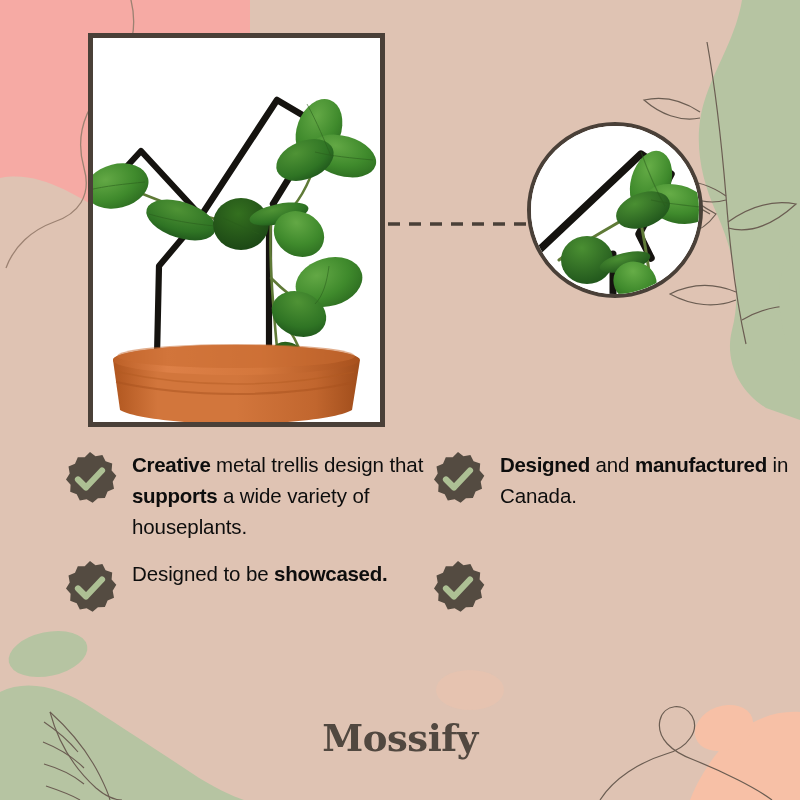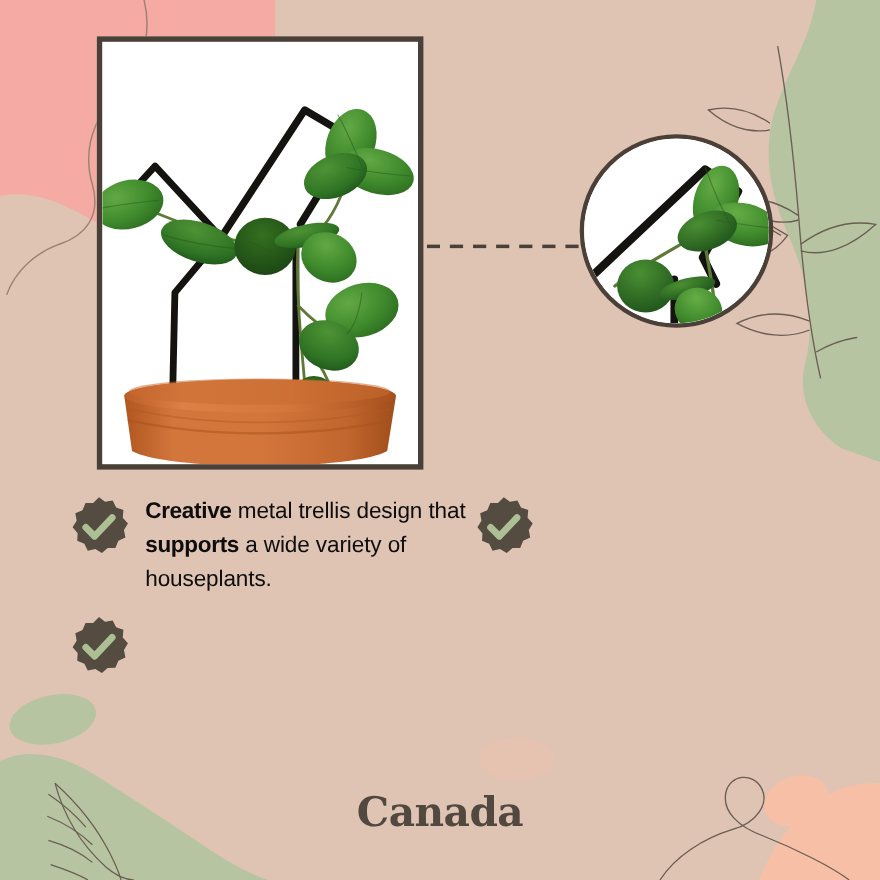--- a/index.html
+++ b/index.html
@@ -320,44 +320,62 @@
             L8.6,33.7 L4,28.4 L7.7,22.5 L6.5,15.6 L13,12.8 L15.8,6.3
             L22.7,6.3 Z"></path>
           <path fill="none" stroke="#adc094" stroke-width="6.2" stroke-linecap="round" stroke-linejoin="round" d="M16,28.5 L24,36.5 L40,19.5"></path>
         </svg>
       </span>
       <div class="feature-text">
         <b>Creative</b><span> metal trellis design that </span><b>supports</b><span> a wide variety of houseplants.</span>
       </div>
     </div>
 
+    <div class="feature">
+      <span class="badge">
+        <svg viewBox="0 0 56 56" width="56" height="56" xmlns="http://www.w3.org/2000/svg">
+          <path fill="#544b41" d="M28,1 L33.5,5.2 L40.4,4.1 L43.6,10.3 L50.2,12.6
+            L49.6,19.6 L54.3,24.8 L50.7,30.8 L52,37.7 L45.6,40.6 L42.9,47.1
+            L35.9,47.2 L30.6,51.8 L24.6,48.2 L17.8,49.6 L14.7,43.3 L8.2,40.7
+            L8.6,33.7 L4,28.4 L7.7,22.5 L6.5,15.6 L13,12.8 L15.8,6.3
+            L22.7,6.3 Z"></path>
+          <path fill="none" stroke="#adc094" stroke-width="6.2" stroke-linecap="round" stroke-linejoin="round" d="M16,28.5 L24,36.5 L40,19.5"></path>
+        </svg>
+      </span>
+      <div class="feature-text">
+        <b>Designed</b><span> and </span><b>manufactured</b><span> in Canada.</span>
+      </div>
+    </div>
+
+    <div class="feature">
+      <span class="badge">
+        <svg viewBox="0 0 56 56" width="56" height="56" xmlns="http://www.w3.org/2000/svg">
+          <path fill="#544b41" d="M28,1 L33.5,5.2 L40.4,4.1 L43.6,10.3 L50.2,12.6
+            L49.6,19.6 L54.3,24.8 L50.7,30.8 L52,37.7 L45.6,40.6 L42.9,47.1
+            L35.9,47.2 L30.6,51.8 L24.6,48.2 L17.8,49.6 L14.7,43.3 L8.2,40.7
+            L8.6,33.7 L4,28.4 L7.7,22.5 L6.5,15.6 L13,12.8 L15.8,6.3
+            L22.7,6.3 Z"></path>
+          <path fill="none" stroke="#adc094" stroke-width="6.2" stroke-linecap="round" stroke-linejoin="round" d="M16,28.5 L24,36.5 L40,19.5"></path>
+        </svg>
+      </span>
+      <div class="feature-text">
+        <span>Designed to be </span><b>showcased.</b>
+      </div>
+    </div>
 
     <div class="feature">
       <span class="badge">
         <svg viewBox="0 0 56 56" width="56" height="56" xmlns="http://www.w3.org/2000/svg">
           <path fill="#544b41" d="M28,1 L33.5,5.2 L40.4,4.1 L43.6,10.3 L50.2,12.6
             L49.6,19.6 L54.3,24.8 L50.7,30.8 L52,37.7 L45.6,40.6 L42.9,47.1
             L35.9,47.2 L30.6,51.8 L24.6,48.2 L17.8,49.6 L14.7,43.3 L8.2,40.7
             L8.6,33.7 L4,28.4 L7.7,22.5 L6.5,15.6 L13,12.8 L15.8,6.3
             L22.7,6.3 Z"></path>
           <path fill="none" stroke="#adc094" stroke-width="6.2" stroke-linecap="round" stroke-linejoin="round" d="M16,28.5 L24,36.5 L40,19.5"></path>
         </svg>
       </span>
     </div>
 
-    <div class="feature">
-      <span class="badge">
-        <svg viewBox="0 0 56 56" width="56" height="56" xmlns="http://www.w3.org/2000/svg">
-          <path fill="#544b41" d="M28,1 L33.5,5.2 L40.4,4.1 L43.6,10.3 L50.2,12.6
-            L49.6,19.6 L54.3,24.8 L50.7,30.8 L52,37.7 L45.6,40.6 L42.9,47.1
-            L35.9,47.2 L30.6,51.8 L24.6,48.2 L17.8,49.6 L14.7,43.3 L8.2,40.7
-            L8.6,33.7 L4,28.4 L7.7,22.5 L6.5,15.6 L13,12.8 L15.8,6.3
-            L22.7,6.3 Z"></path>
-          <path fill="none" stroke="#adc094" stroke-width="6.2" stroke-linecap="round" stroke-linejoin="round" d="M16,28.5 L24,36.5 L40,19.5"></path>
-        </svg>
-      </span>
-    </div>
-
   </div>
 
-  <div id="brand-logo">Canada</div>
+  <div id="brand-logo">Mossify</div>
 
 </div>
 
 </body></html>

